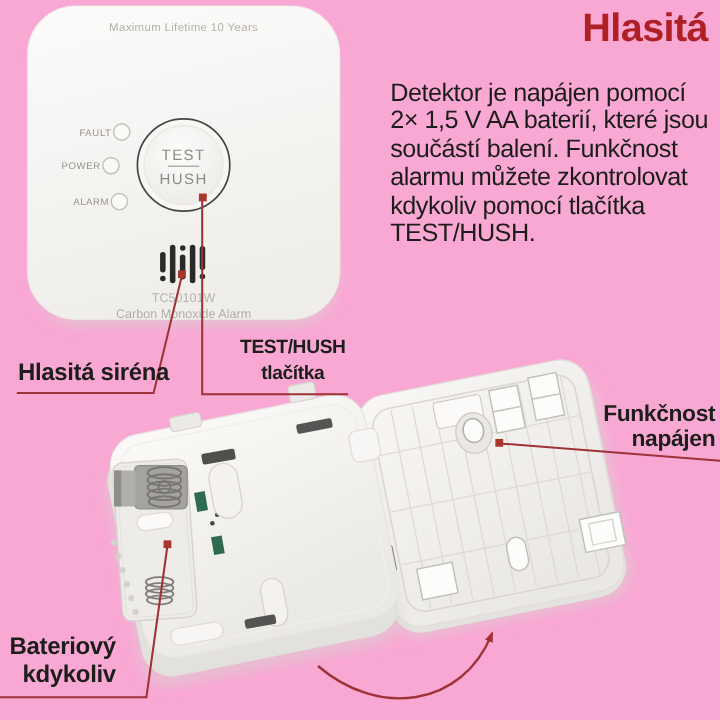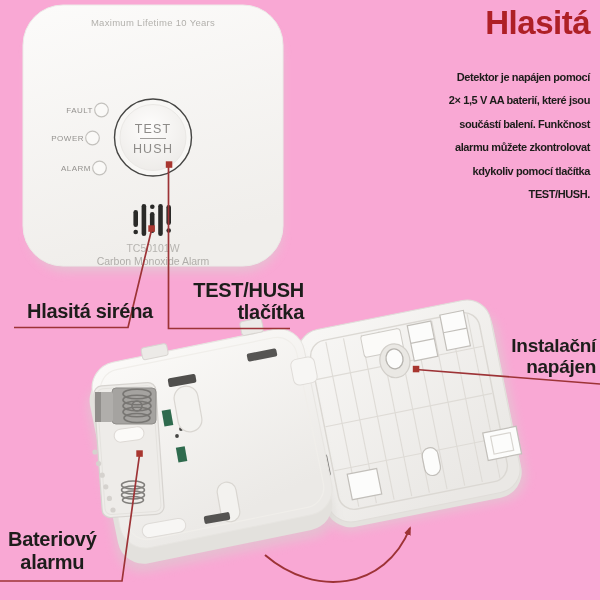--- a/index.html
+++ b/index.html
@@ -8,30 +8,30 @@
     font-family:"Liberation Sans", sans-serif;
   }
   .stage svg{position:absolute;left:0;top:0;}
   .title{
     position:absolute;top:3px;right:10px;margin:0;
     font-size:33px;line-height:40px;font-weight:bold;letter-spacing:-0.5px;
     color:#ae2026;text-align:right;
   }
   .intro{
     position:absolute;top:66px;right:10px;margin:0;
-    font-size:11px;line-height:23.4px;font-weight:bold;letter-spacing:-0.4px;
-    color:#1c1c1a;text-align:right;white-space:pre-line;
+    font-size:21px;line-height:23.4px;font-weight:normal;letter-spacing:-0.4px;
+    color:#1c1c1a;text-align:left;white-space:pre-line;
   }
   .callout{
     position:absolute;font-weight:bold;color:#1d1d1b;letter-spacing:-0.3px;
   }
-  .callout-siren{left:15px;top:299px;font-size:20px;line-height:24px;margin-left:12px;}
-  .callout-testhush{right:296px;top:279px;font-size:20px;line-height:22px;text-align:right;}
+  .callout-siren{left:15px;top:299px;font-size:20px;line-height:24px;}
+  .callout-testhush{right:312px;top:279px;font-size:16px;line-height:22px;text-align:center;}
   .callout-plate{right:4px;top:335px;font-size:19px;line-height:21px;text-align:right;}
-  .callout-battery{left:8px;top:528px;font-size:20px;line-height:23px;text-align:center;}
+  .callout-battery{left:8px;top:528px;font-size:20px;line-height:23px;text-align:right;}
 </style>
 </head>
 <body>
 
 <div class="stage">
 
   <svg width="600" height="600" viewBox="0 0 600 600">
     <defs>
       <linearGradient id="gFace" x1="0" y1="0" x2="0.25" y2="1">
         <stop offset="0" stop-color="#fcfbfa"></stop>
@@ -213,17 +213,17 @@
 2× 1,5 V AA baterií, které jsou
 součástí balení. Funkčnost
 alarmu můžete zkontrolovat
 kdykoliv pomocí tlačítka
 TEST/HUSH.</p>
 
   <div class="callout callout-siren">Hlasitá siréna</div>
 
   <div class="callout callout-testhush"><span>TEST/HUSH</span><br><span>tlačítka</span></div>
 
-  <div class="callout callout-plate"><span>Instalační</span><br><span>napájen</span></div>
-
-  <div class="callout callout-battery"><span>Bateriový</span><br><span>alarmu</span></div>
+  <div class="callout callout-plate"><span>Funkčnost</span><br><span>napájen</span></div>
+
+  <div class="callout callout-battery"><span>Bateriový</span><br><span>kdykoliv</span></div>
 
 </div>
 
 </body></html>

